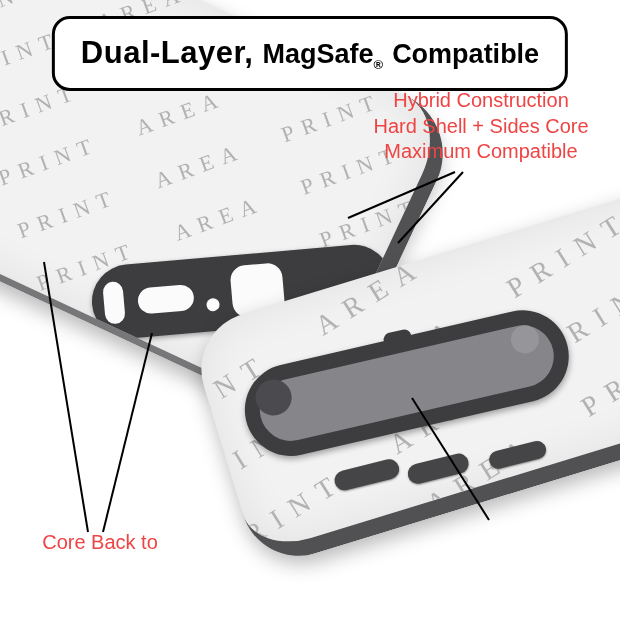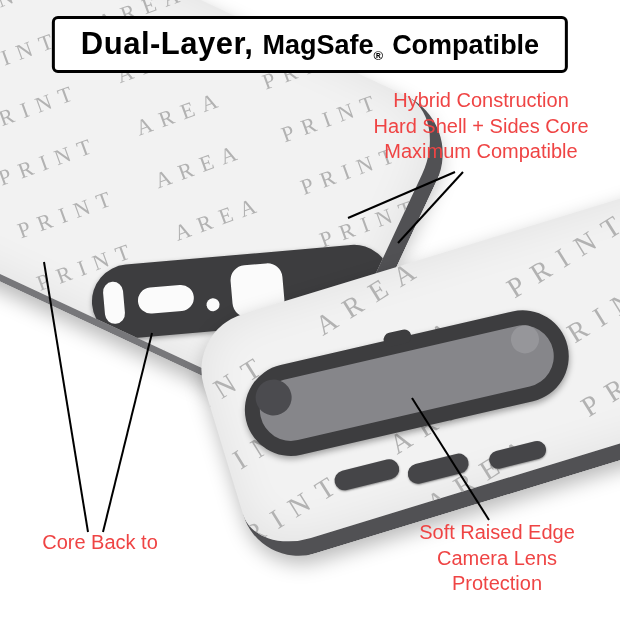--- a/index.html
+++ b/index.html
@@ -3,21 +3,21 @@
 <meta charset="utf-8">
 <style>
   html,body{margin:0;padding:0;background:#ffffff;}
   .scene{
     position:relative;width:620px;height:620px;overflow:hidden;background:#fff;
     font-family:"Liberation Sans",sans-serif;
   }
   
   .title-box{
     position:absolute;left:50%;top:16px;transform:translateX(-50%);
-    border:3px solid #000;border-radius:6px;padding:7px 26px;
+    border:3px solid #000;border-radius:18px;padding:16px 26px;
     white-space:nowrap;background:#fff;z-index:6;
   }
   .title-box .t1{font-size:31px;font-weight:bold;color:#000;letter-spacing:.5px;}
   .title-box .t2{font-size:27px;font-weight:bold;color:#000;margin-left:9px;}
   .title-box .treg{font-size:13px;font-weight:bold;color:#000;vertical-align:-6px;}
   .title-box .t3{font-size:27px;font-weight:bold;color:#000;margin-left:9px;}
 
   
   .case{
     position:absolute;background:var(--case-surface,#f2f2f2);overflow:hidden;
@@ -125,19 +125,14 @@
   <div class="callout callout-hybrid">
     <div>Hybrid Construction</div>
     <div>Hard Shell + Sides Core</div>
     <div>Maximum Compatible</div>
   </div>
 
   <div class="callout callout-fullbody">
     <div>Core Back to</div>
   </div>
 
-  <div class="callout callout-camera">
-    <div>Soft Raised Edge</div>
-    <div>Camera Lens</div>
-    <div>Protection</div>
-  </div>
 
 </div>
 
 </body></html>

